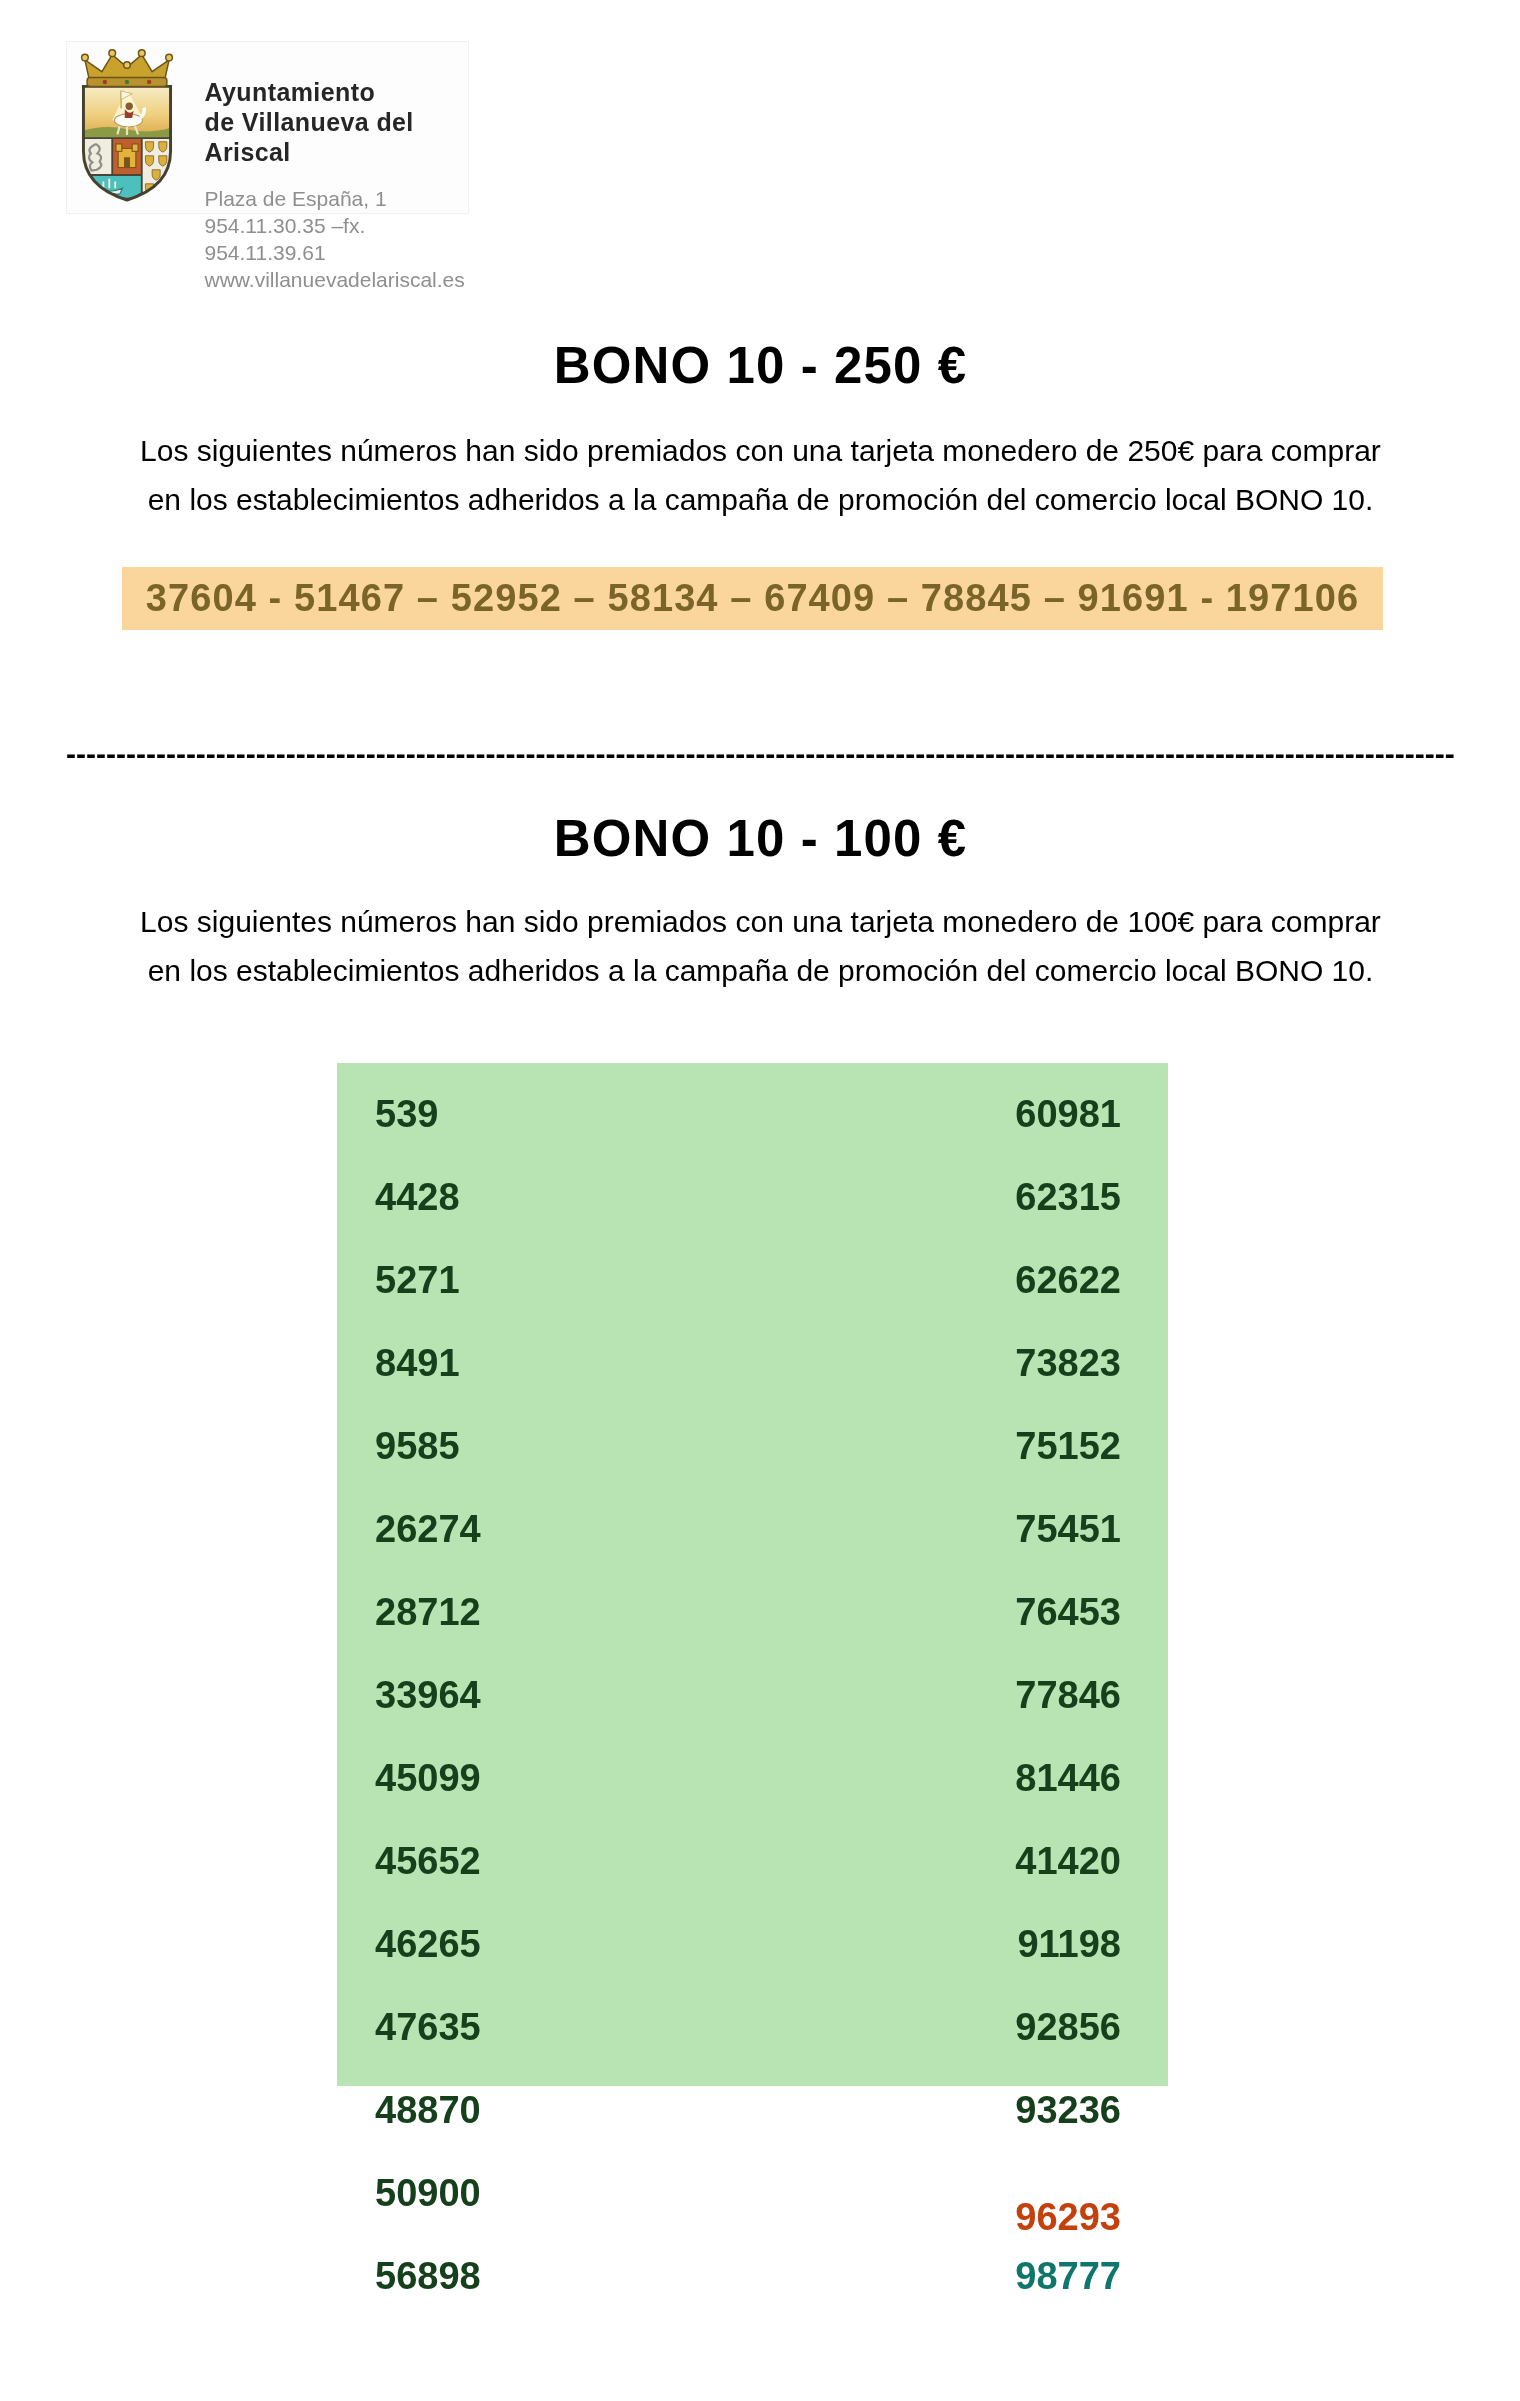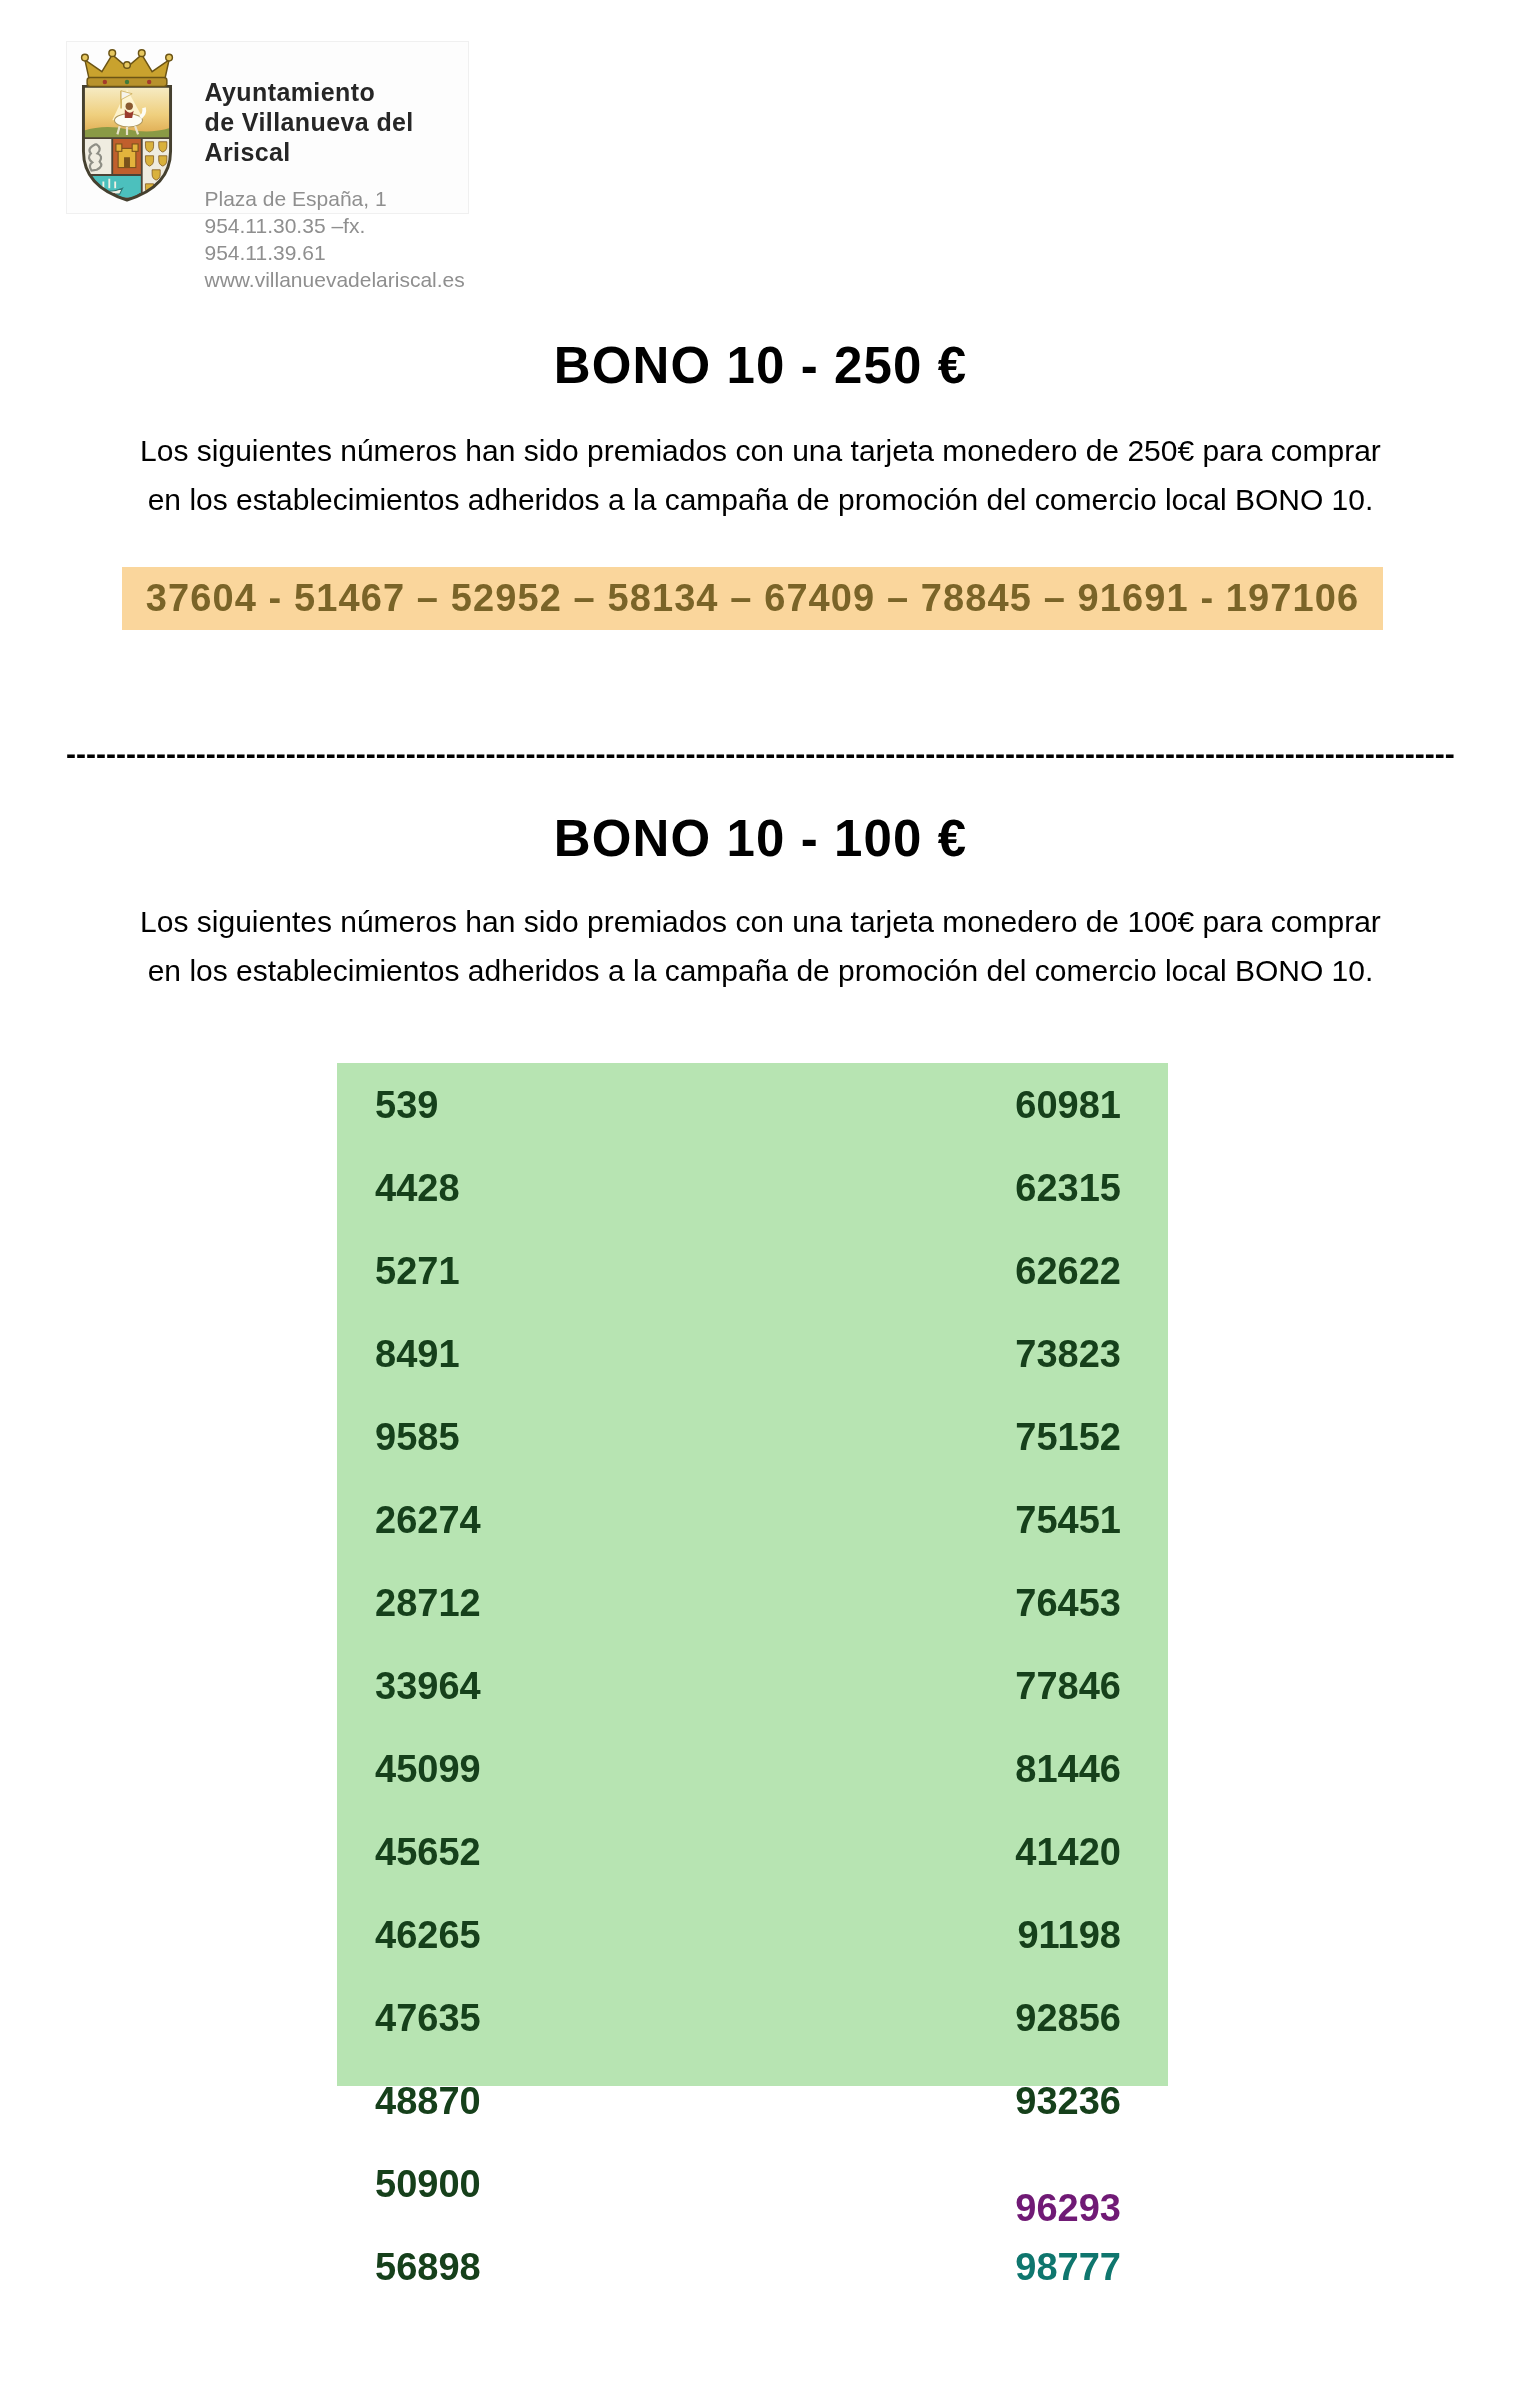--- a/index.html
+++ b/index.html
@@ -105,21 +105,21 @@
   }
 
   
   .prize-table {
     position: absolute;
     top: 1063px;
     left: 337px;
     width: 831px;
     height: 1023px;
     background: #B7E4B2;
-    padding-top: 1px;
+    padding-top: 10px;
   }
   .prize-row {
     display: flex;
     height: 83px;
     align-items: center;
   }
   .prize-cell {
     flex: 1;
     font-size: 38px;
     font-weight: bold;
@@ -270,21 +270,21 @@
       <div class="prize-row">
         <div class="prize-cell left" style="color: rgb(22, 64, 27);">47635</div>
         <div class="prize-cell right" style="color: rgb(22, 64, 27);">92856</div>
       </div>
       <div class="prize-row">
         <div class="prize-cell left" style="color: rgb(22, 64, 27);">48870</div>
         <div class="prize-cell right" style="color: rgb(22, 64, 27);">93236</div>
       </div>
       <div class="prize-row">
         <div class="prize-cell left" style="color: rgb(22, 64, 27);">50900</div>
-        <div class="prize-cell right" style="color: #701a75; margin-top: 48px;">96293</div>
+        <div class="prize-cell right" style="color: #c2410c; margin-top: 48px;">96293</div>
       </div>
       <div class="prize-row">
         <div class="prize-cell left" style="color: rgb(22, 64, 27);">56898</div>
         <div class="prize-cell right" style="color: #0f766e;">98777</div>
       </div>
     </div>
 
 </div>
 
 

